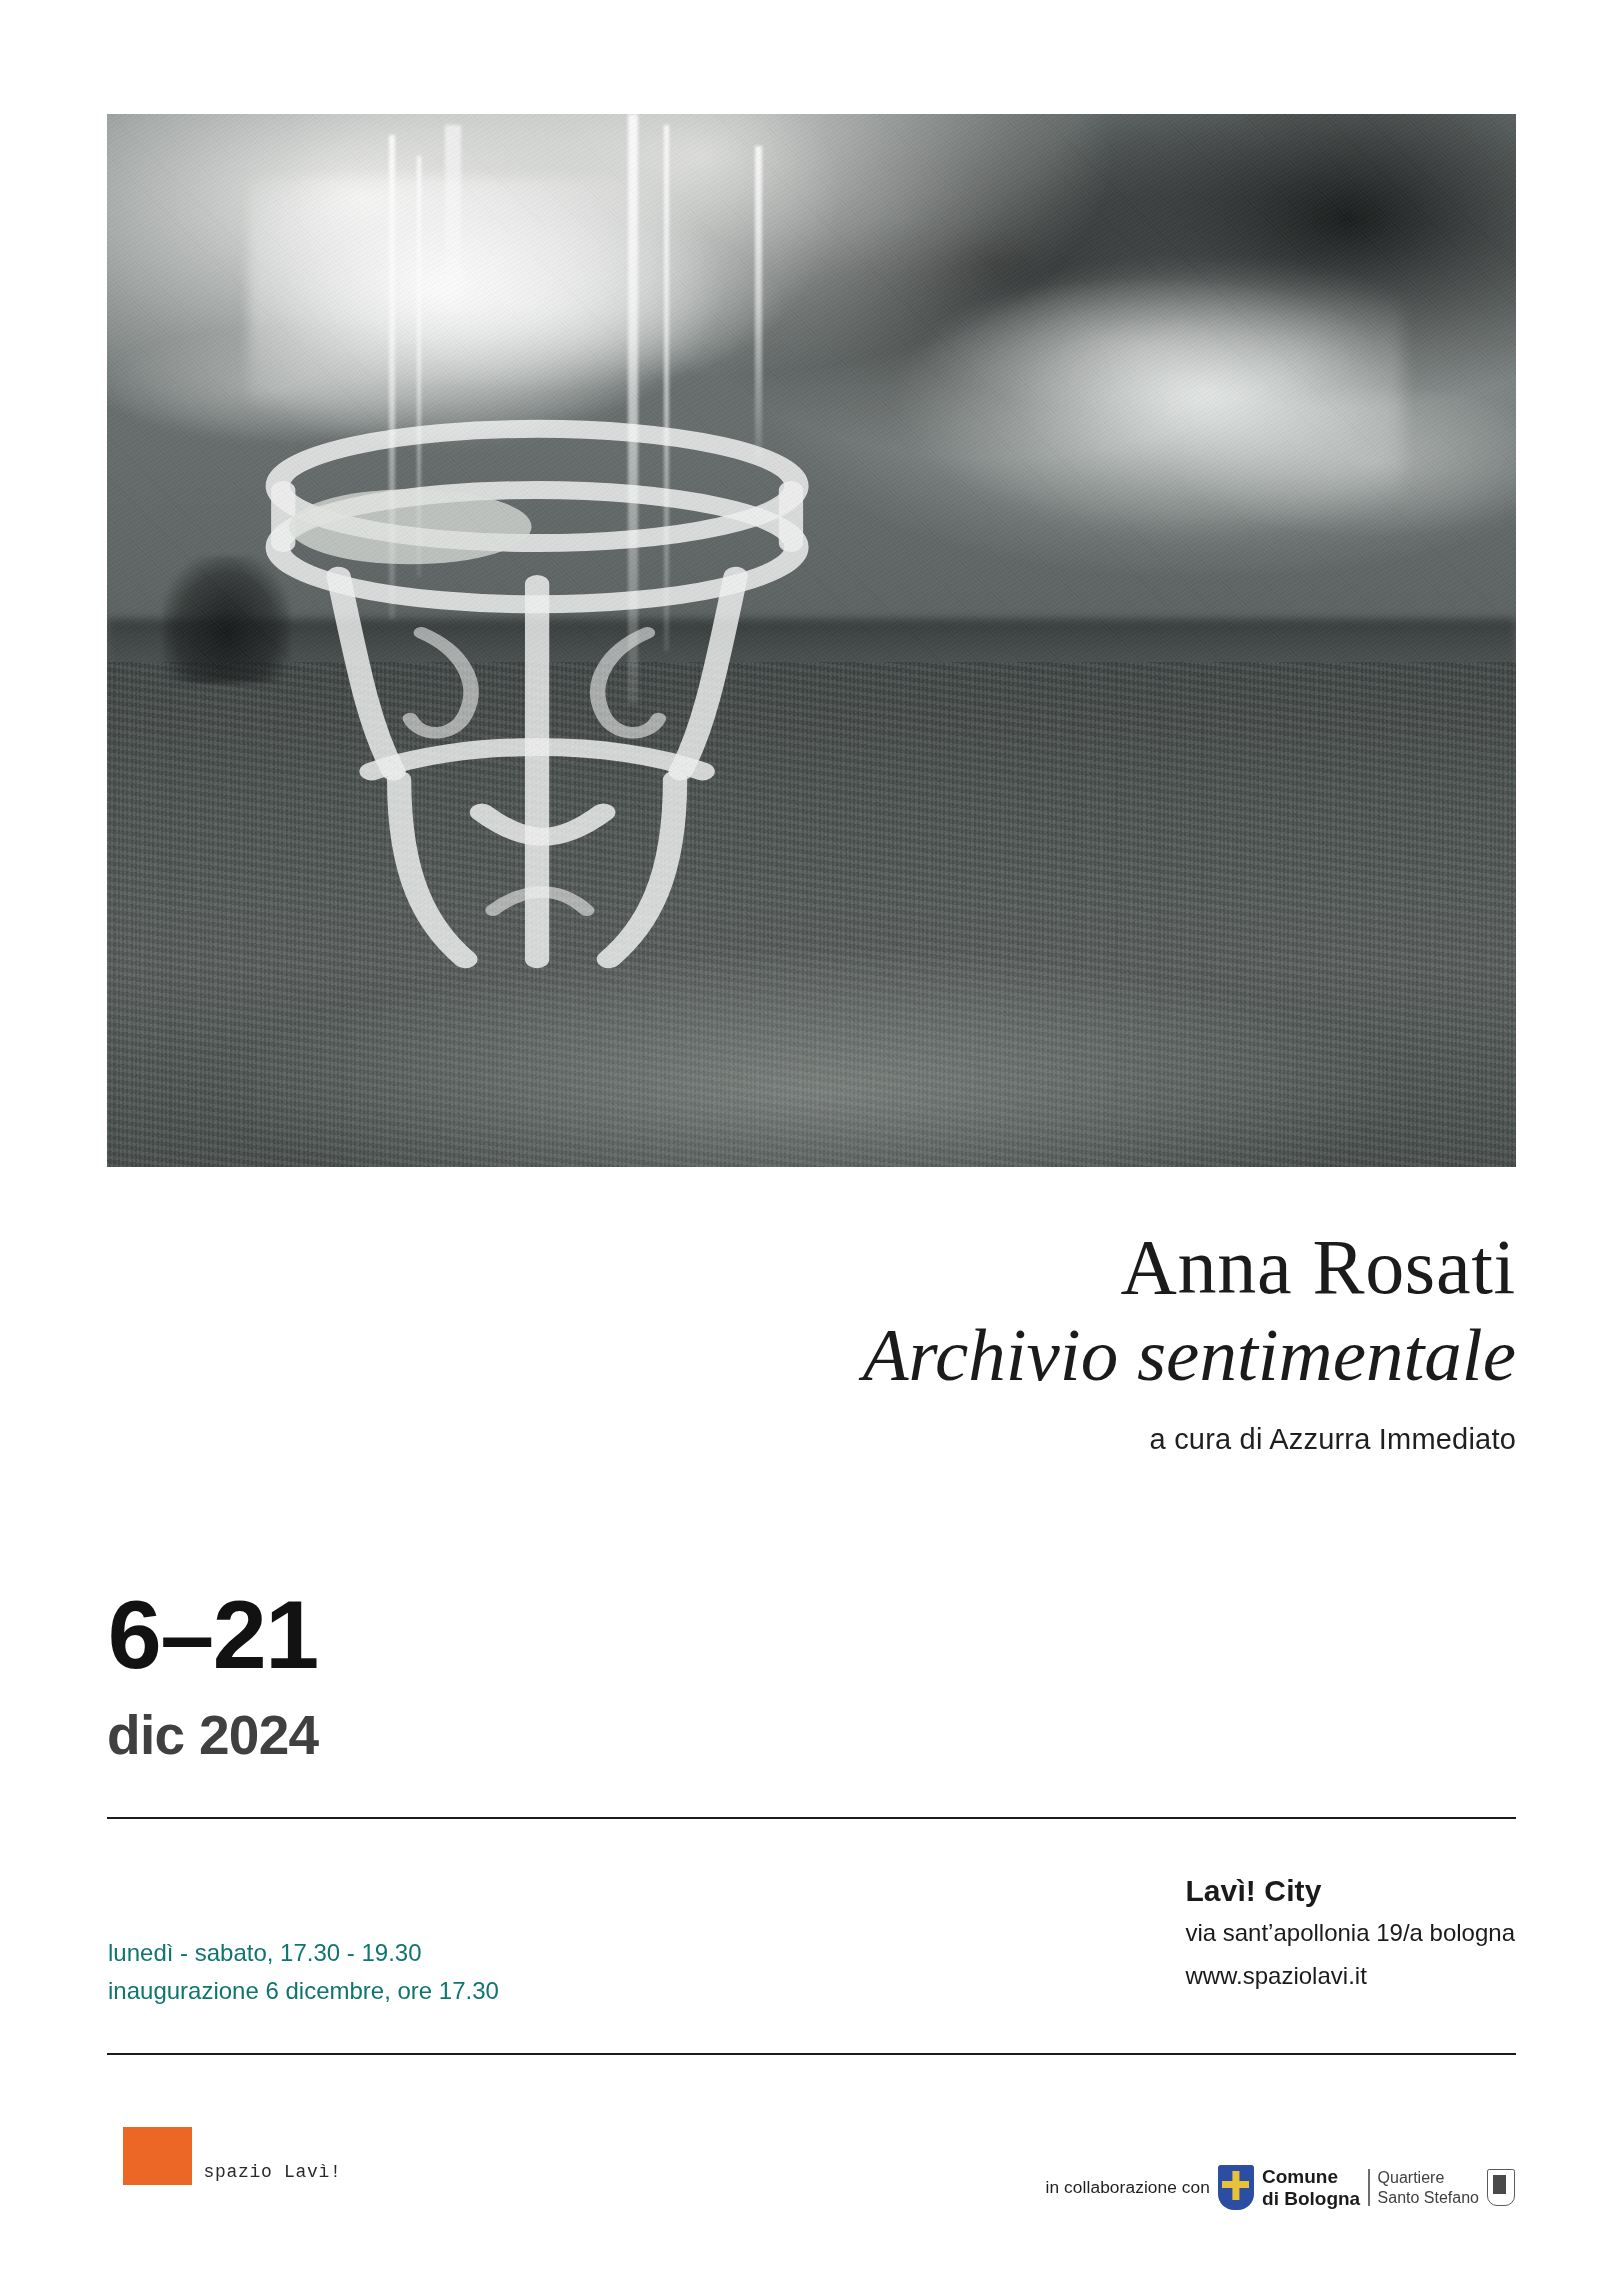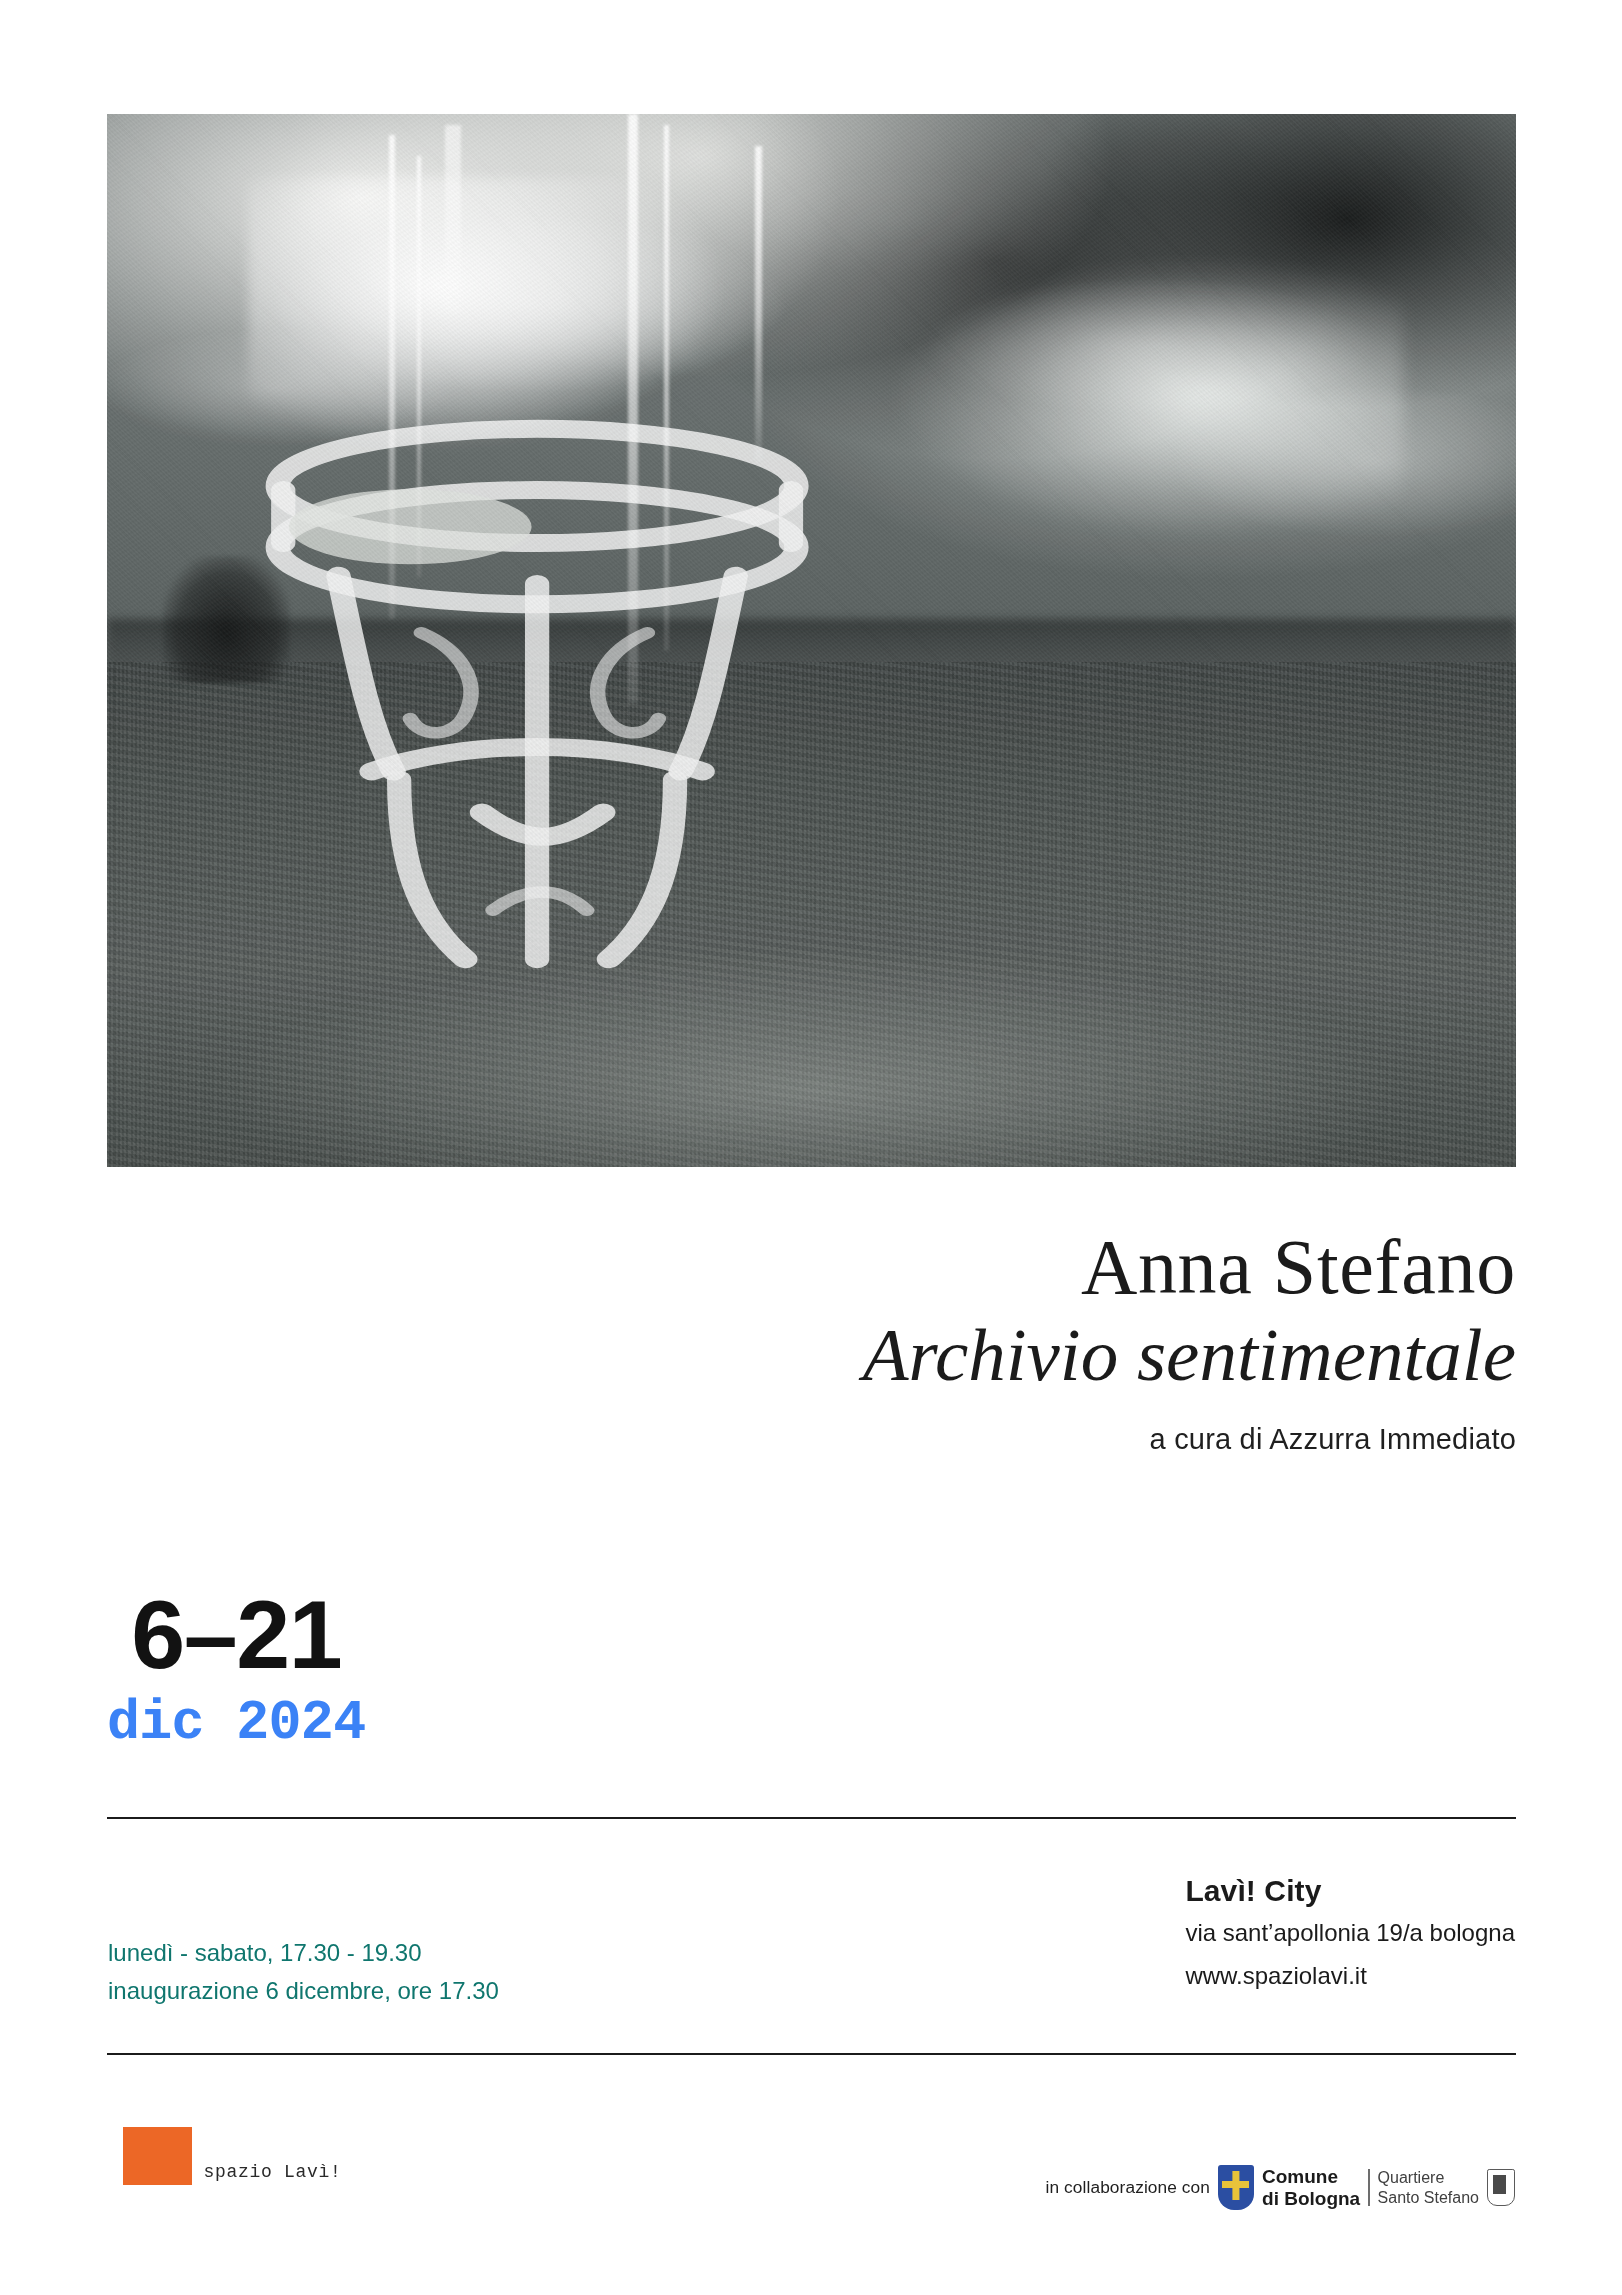--- a/index.html
+++ b/index.html
@@ -160,23 +160,22 @@
     letter-spacing: -1.4px;
     line-height: 1;
     color: #121212;
     text-align: center;
   }
   .date-month {
     font-size: 55px;
     font-weight: 700;
     letter-spacing: -0.7px;
     line-height: 1;
-    margin-top: 13px;
-    color: #3b82f6;
-    font-family: Liberation Mono, monospace;
+    margin-top: 25px;
+    color: #404040;
   }
 
   
   .rule {
     position: absolute;
     left: 107px;
     width: 1409px;
     height: 2.2px;
     background: #1b1b1b;
   }
@@ -345,21 +344,21 @@
           <path d="M260 640 C290 610, 320 610, 345 640"></path>
         </g>
         <ellipse cx="185" cy="170" rx="110" ry="46" fill="rgba(235,238,233,0.75)"></ellipse>
       </svg>
     </div>
 
     <div class="art-layer grain"></div>
   </div>
 
   <div class="title-block">
-    <div class="artist-name">Anna Stefano</div>
+    <div class="artist-name">Anna Rosati</div>
     <div class="artwork-title">Archivio sentimentale</div>
     <div class="curator">a cura di Azzurra Immediato</div>
   </div>
 
   <div class="dates">
     <div class="date-range">6–21</div>
     <div class="date-month">dic 2024</div>
   </div>
 
   <div class="rule rule-top"></div>

